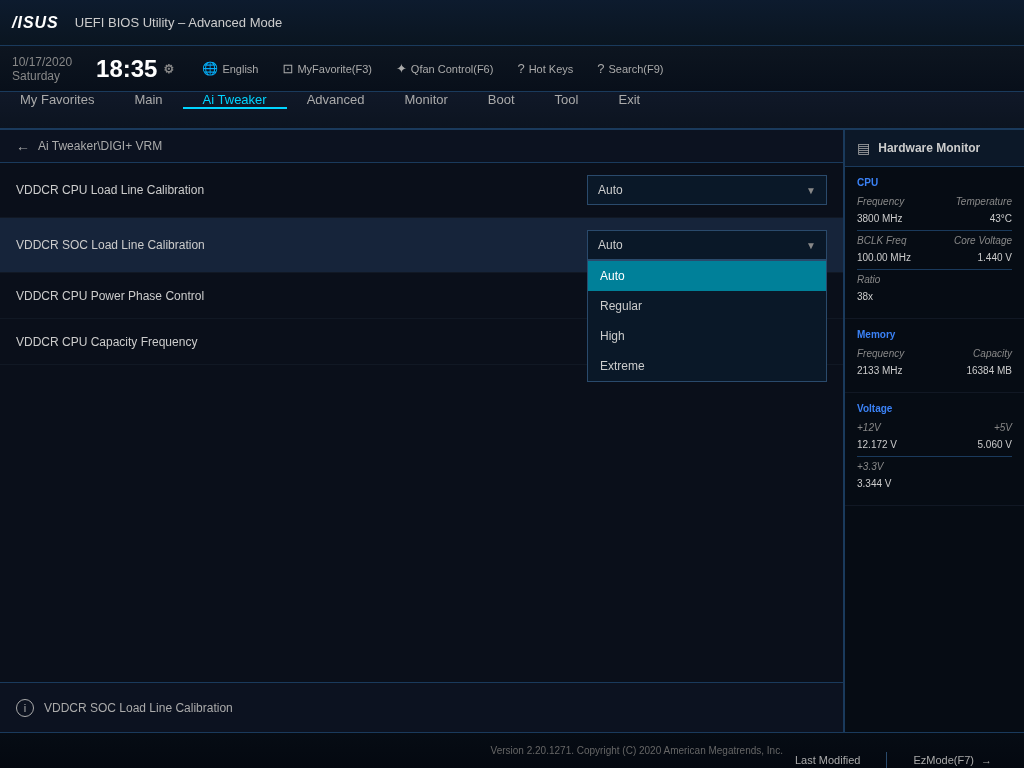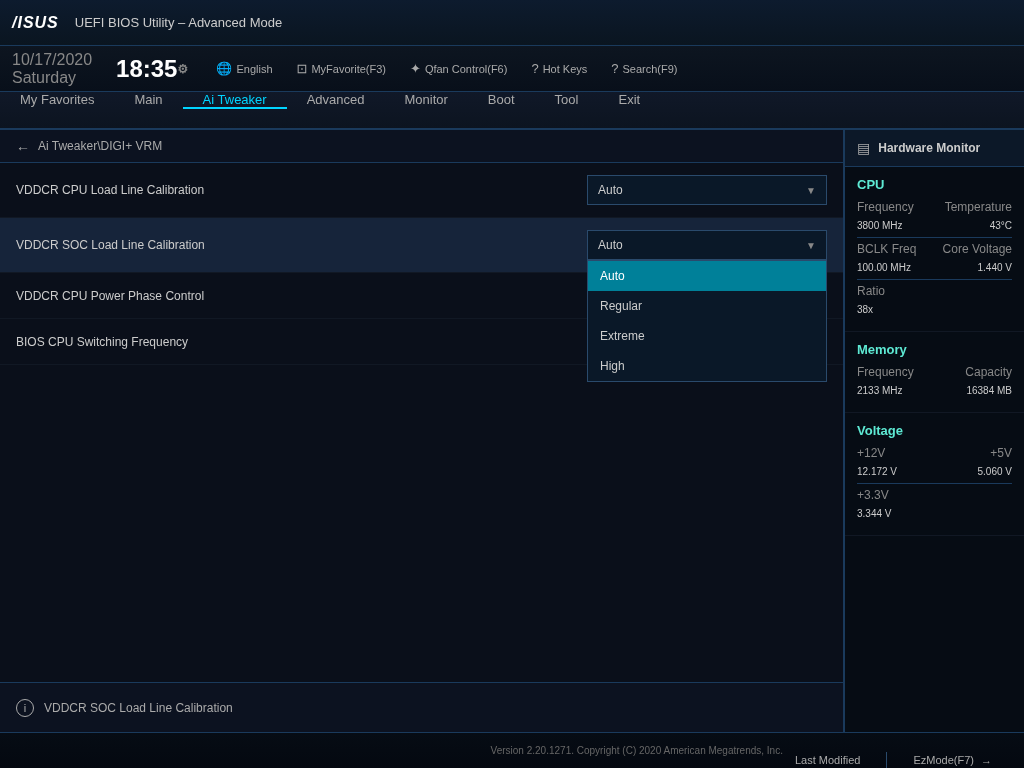--- a/index.html
+++ b/index.html
@@ -76,30 +76,31 @@
     }
 
     .date-time {
       display: flex;
       flex-direction: column;
       margin-right: 8px;
     }
 
     .date-text {
       color: #888;
-      font-size: 16px;
+      font-size: 12px;
     }
 
     .time-display {
       color: #fff;
       font-size: 24px;
       font-weight: bold;
       line-height: 1;
       display: flex;
       align-items: center;
+      gap: 6px;
     }
 
     .gear-icon {
       color: #888;
       font-size: 12px;
     }
 
     .header-actions {
       display: flex;
       gap: 16px;
@@ -312,35 +313,36 @@
       font-size: 12px;
       font-weight: bold;
     }
 
     .hw-section {
       padding: 10px 12px;
       border-bottom: 1px solid #111824;
     }
 
     .hw-section-title {
-      color: #5eead4;
-      font-size: 13px;
+      color: #3b82f6;
+      font-size: 10px;
       font-weight: bold;
       margin-bottom: 8px;
     }
 
     .hw-row {
       display: flex;
       justify-content: space-between;
       margin-bottom: 6px;
     }
 
     .hw-label {
       color: #888;
-      font-size: 12px;
+      font-size: 10px;
+      font-style: italic;
     }
 
     .hw-value {
       color: #ccc;
       font-size: 10px;
     }
 
     .hw-divider {
       height: 1px;
       background: #1a3a5c;
@@ -473,34 +475,34 @@
           <span class="setting-label">VDDCR SOC Load Line Calibration</span>
           <div class="setting-control">
             <button class="dropdown-btn">
               <span>Auto</span>
               <span class="dropdown-arrow">▼</span>
             </button>
 
             <div class="dropdown-menu">
               <div class="dropdown-item selected">Auto</div>
               <div class="dropdown-item">Regular</div>
+              <div class="dropdown-item">High</div>
               <div class="dropdown-item">Extreme</div>
-              <div class="dropdown-item">High</div>
             </div>
           </div>
         </div>
 
         <div class="setting-row">
           <span class="setting-label">VDDCR CPU Power Phase Control</span>
           <div class="setting-control">
           </div>
         </div>
 
         <div class="setting-row">
-          <span class="setting-label">BIOS CPU Switching Frequency</span>
+          <span class="setting-label">VDDCR CPU Capacity Frequency</span>
           <div class="setting-control">
           </div>
         </div>
 
       </div>
 
       <div class="status-bar">
         <div class="info-icon">i</div>
         <span class="status-text">VDDCR SOC Load Line Calibration</span>
       </div>

